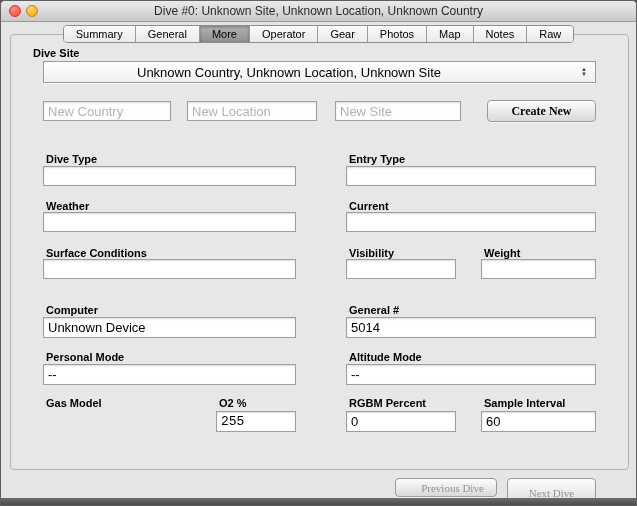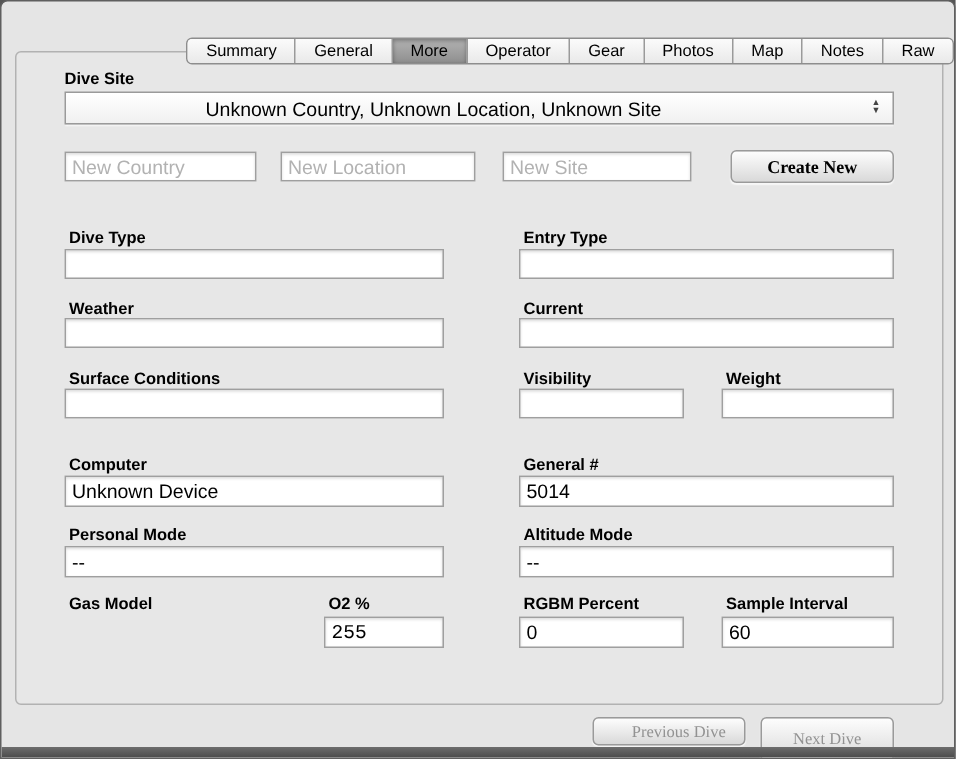--- a/index.html
+++ b/index.html
@@ -20,21 +20,21 @@
   .traffic { position:absolute; top:4px; width:12px; height:12px; border-radius:50%; }
   .tl-close { left:8px; background:radial-gradient(circle at 35% 30%, #ff8a80, #f84e3e); border:1px solid #c9352a; }
   .tl-min   { left:25px; background:radial-gradient(circle at 35% 30%, #ffd27a, #f8a900); border:1px solid #c87f0a; }
   .title-text {
     position:absolute; left:0; right:0; top:3px; text-align:center;
     font-size:12px; color:#2b2b2b;
   }
 
   .tabbar {
     position:absolute; top:24px; left:0; right:0; height:18px;
-    display:flex; justify-content:flex-end; z-index:3;
+    display:flex; justify-content:center; z-index:3;
   }
   .tabbar-inner {
     display:flex; border:1px solid #8d8d8d; border-radius:4px;
     overflow:hidden; background:#f4f4f4; height:18px;
   }
   .tab {
     font-size:11px; color:#000; padding:2px 12px 0 12px; height:100%;
     background:linear-gradient(#fbfbfb,#e9e9e9);
     border-left:1px solid #9a9a9a; cursor:default; white-space:nowrap;
   }
@@ -92,38 +92,43 @@
   .bottom-edge {
     position:absolute; left:0; right:0; bottom:0; height:7px;
     background:linear-gradient(#6d6d6d,#4c4c4c);
   }
 </style>
 </head>
 <body>
 
 <div class="window">
 
+  <div class="titlebar">
+    <div class="traffic tl-close"></div>
+    <div class="traffic tl-min"></div>
+    <div class="title-text">Dive #0: Unknown Site, Unknown Location, Unknown Country</div>
+  </div>
 
   <div class="panel"></div>
 
   <div class="tabbar">
     <div class="tabbar-inner">
       <div class="tab">Summary</div>
       <div class="tab">General</div>
       <div class="tab selected">More</div>
       <div class="tab">Operator</div>
       <div class="tab">Gear</div>
       <div class="tab">Photos</div>
       <div class="tab">Map</div>
       <div class="tab">Notes</div>
       <div class="tab">Raw</div>
     </div>
   </div>
 
-  <div class="lbl" style="left:42px; top:46px;">Dive Site</div>
+  <div class="lbl" style="left:32px; top:46px;">Dive Site</div>
 
   <div class="combobox" style="left:42px; top:60px; width:553px;">
     <div class="val">Unknown Country, Unknown Location, Unknown Site</div>
     <div class="stepper">
         <span>▲</span>
         <span>▼</span>
       </div>
   </div>
 
   <input class="field" style="left: 42px; top: 100px; width: 128px;" placeholder="New Country">

